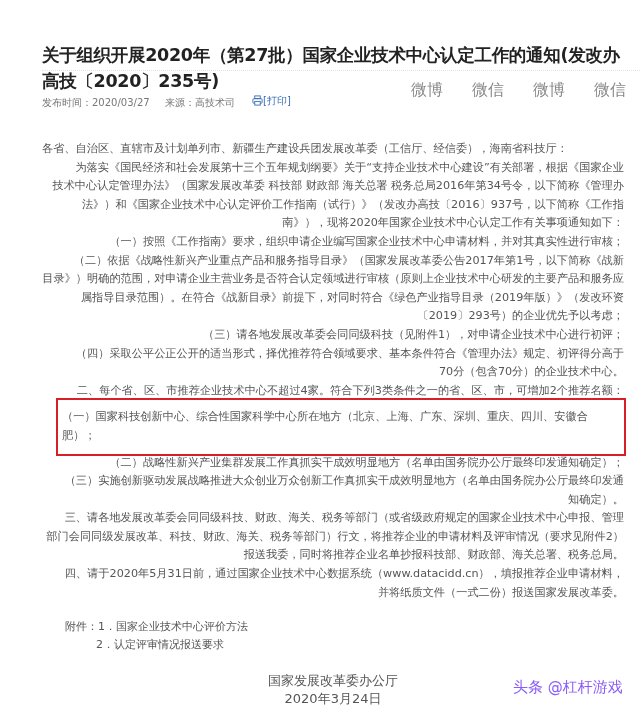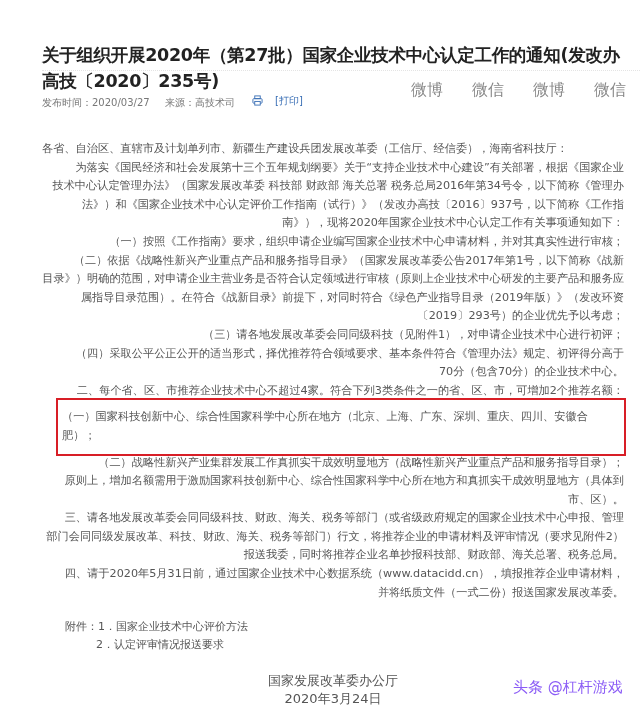--- a/index.html
+++ b/index.html
@@ -5,21 +5,21 @@
   html, body { margin:0; padding:0; background:#ffffff; }
   body { width:640px; height:714px; overflow:hidden; position:relative;
          font-family:"DejaVu Sans","Liberation Sans",sans-serif; color:#555; }
   .title { position:absolute; left:42px; top:10px; width:590px;
            font-size:17.5px; font-weight:bold; color:#222; line-height:26px; letter-spacing:-0.3px;margin-top:32px; }
   .divider { position:absolute; left:42px; top:70px; width:598px; height:0;
              border-top:1px dotted #e4e4e4; }
   .meta { position:absolute; top:96px; font-size:10px; color:#777; white-space:nowrap; }
   .meta-date { left:42px; }
   .meta-source { left:165px; }
-  .print { position:absolute; left:252px; top:94px; font-size:10px; color:#3a6fb5; white-space:nowrap; display:flex; align-items:center; gap:12px;text-align:right; }
+  .print { position:absolute; left:252px; top:94px; font-size:10px; color:#3a6fb5; white-space:nowrap; display:flex; align-items:center; gap:0;text-align:right; }
   .print svg { width:11px; height:11px; }
   .share { position:absolute; top:80px; font-size:16px; color:#888; }
   .body-text { position:absolute; left:42px; top:140px; width:582px; font-size:11.2px; color:#555; line-height:18.6px; }
   .body-text p { margin:0; }
   .indent { text-indent:22.4px;text-align:right; }
   .hl { outline:2.5px solid #d81e26; outline-offset:0px; display:inline-block; margin-left:16px; padding:8px 4px; }
   .attach { position:absolute; left:65px; top:618px; font-size:11px; line-height:18px; color:#555; }
   .attach .a2 { padding-left:31px; }
   .sign { position:absolute; left:240px; top:672px; width:186px; text-align:center; font-size:13px; line-height:18px; color:#555; }
   .watermark { position:absolute; left:513px; top:678px; font-size:15px; color:#8b5cf6; white-space:nowrap; }
@@ -49,22 +49,22 @@
 
 <div class="body-text">
   <p>各省、自治区、直辖市及计划单列市、新疆生产建设兵团发展改革委（工信厅、经信委），海南省科技厅：</p>
   <p class="indent">为落实《国民经济和社会发展第十三个五年规划纲要》关于“支持企业技术中心建设”有关部署，根据《国家企业技术中心认定管理办法》（国家发展改革委 科技部 财政部 海关总署 税务总局2016年第34号令，以下简称《管理办法》）和《国家企业技术中心认定评价工作指南（试行）》（发改办高技〔2016〕937号，以下简称《工作指南》），现将2020年国家企业技术中心认定工作有关事项通知如下：</p>
   <p class="indent">（一）按照《工作指南》要求，组织申请企业编写国家企业技术中心申请材料，并对其真实性进行审核；</p>
   <p class="indent">（二）依据《战略性新兴产业重点产品和服务指导目录》（国家发展改革委公告2017年第1号，以下简称《战新目录》）明确的范围，对申请企业主营业务是否符合认定领域进行审核（原则上企业技术中心研发的主要产品和服务应属指导目录范围）。在符合《战新目录》前提下，对同时符合《绿色产业指导目录（2019年版）》（发改环资〔2019〕293号）的企业优先予以考虑；</p>
   <p class="indent">（三）请各地发展改革委会同同级科技（见附件1），对申请企业技术中心进行初评；</p>
   <p class="indent">（四）采取公平公正公开的适当形式，择优推荐符合领域要求、基本条件符合《管理办法》规定、初评得分高于70分（包含70分）的企业技术中心。</p>
   <p class="indent">二、每个省、区、市推荐企业技术中心不超过4家。符合下列3类条件之一的省、区、市，可增加2个推荐名额：</p>
   <p><span class="hl">（一）国家科技创新中心、综合性国家科学中心所在地方（北京、上海、广东、深圳、重庆、四川、安徽合肥）；</span></p>
-  <p class="indent">（二）战略性新兴产业集群发展工作真抓实干成效明显地方（战略性新兴产业重点产品和服务指导目录）；</p>
-  <p class="indent">原则上，增加名额需用于激励国家科技创新中心、综合性国家科学中心所在地方和真抓实干成效明显地方（具体到市、区）。</p>
+  <p class="indent">（二）战略性新兴产业集群发展工作真抓实干成效明显地方（名单由国务院办公厅最终印发通知确定）；</p>
+  <p class="indent">（三）实施创新驱动发展战略推进大众创业万众创新工作真抓实干成效明显地方（名单由国务院办公厅最终印发通知确定）。</p>
   <p class="indent">三、请各地发展改革委会同同级科技、财政、海关、税务等部门（或省级政府规定的国家企业技术中心申报、管理部门会同同级发展改革、科技、财政、海关、税务等部门）行文，将推荐企业的申请材料及评审情况（要求见附件2）报送我委，同时将推荐企业名单抄报科技部、财政部、海关总署、税务总局。</p>
   <p class="indent">四、请于2020年5月31日前，通过国家企业技术中心数据系统（www.datacidd.cn），填报推荐企业申请材料，并将纸质文件（一式二份）报送国家发展改革委。</p>
 </div>
 
 <div class="attach">
   <div>附件：1．国家企业技术中心评价方法</div>
   <div class="a2">2．认定评审情况报送要求</div>
 </div>
 
 <div class="sign">

